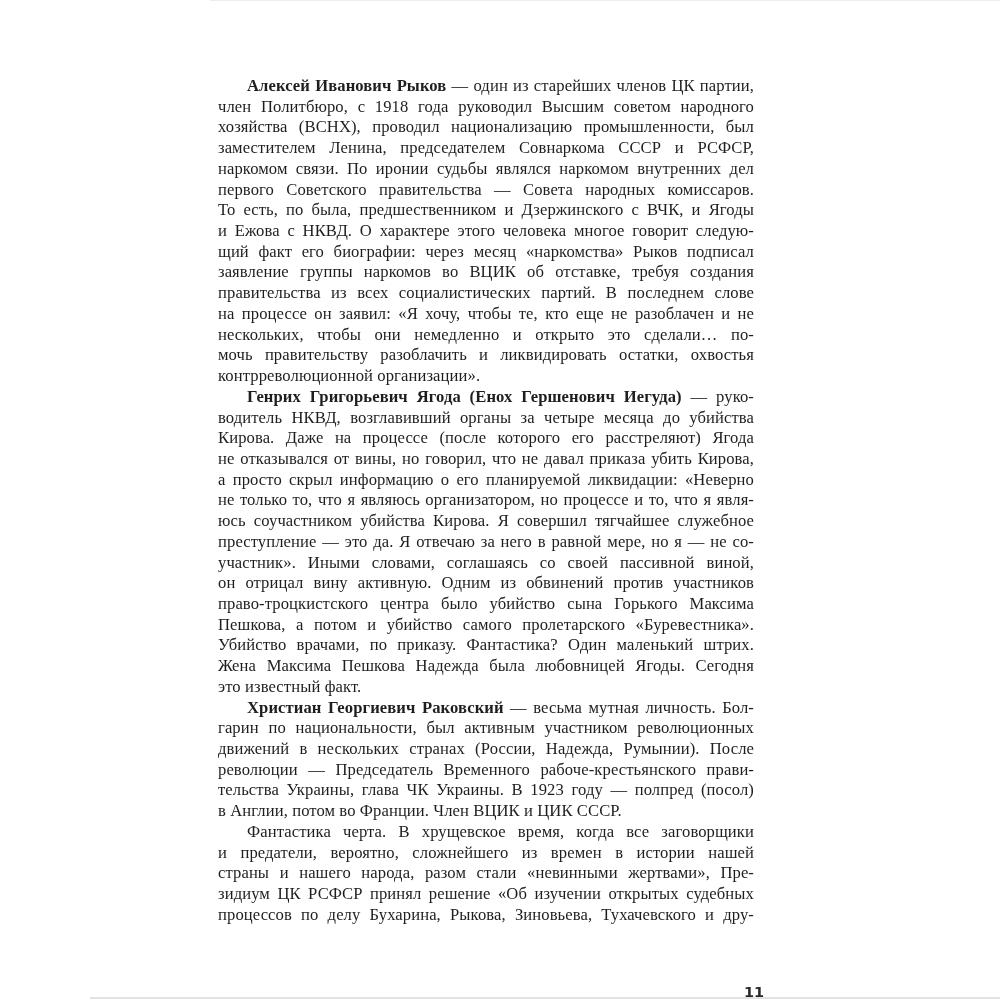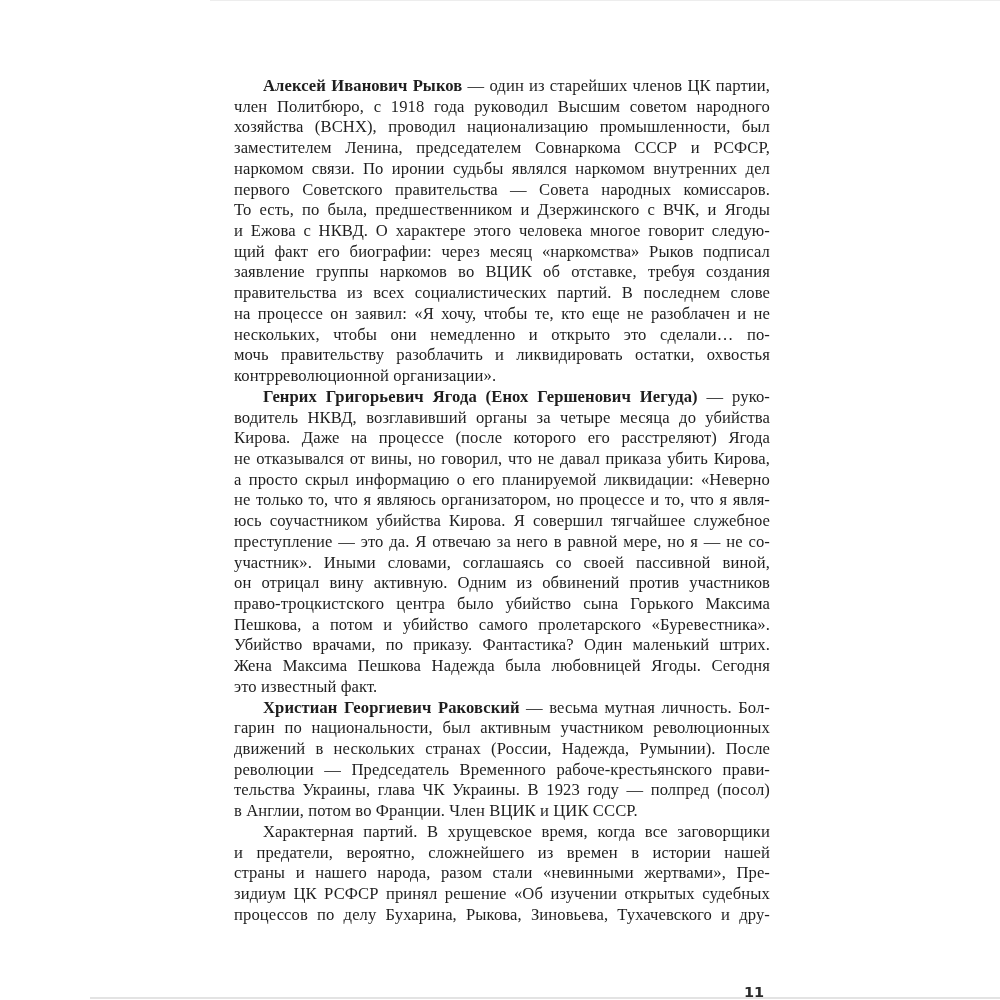--- a/index.html
+++ b/index.html
@@ -25,21 +25,21 @@
     background: #ededed;
   }
   .scan-artifact-bottom {
     position: absolute;
     top: 997px; left: 90px; right: 0;
     height: 2px;
     background: #e3e3e3;
   }
   .text-block {
     position: absolute;
-    left: 234px;
+    left: 218px;
     top: 76px;
     width: 536px;
   }
   .paragraph {
     margin: 0;
     padding: 0;
   }
   .line {
     font-size: 16.6px;
     line-height: 20.72px;
@@ -112,21 +112,21 @@
       </div>
       <div class="paragraph">
         <div class="line first"><b>Христиан Георгиевич Раковский</b> — весьма мутная личность. Бол-</div>
         <div class="line">гарин по национальности, был активным участником революционных</div>
         <div class="line">движений в нескольких странах (России, Надежда, Румынии). После</div>
         <div class="line">революции — Председатель Временного рабоче-крестьянского прави-</div>
         <div class="line">тельства Украины, глава ЧК Украины. В 1923 году — полпред (посол)</div>
         <div class="line end">в Англии, потом во Франции. Член ВЦИК и ЦИК СССР.</div>
       </div>
       <div class="paragraph">
-        <div class="line first">Характерная партий. В хрущевское время, когда все заговорщики</div>
+        <div class="line first">Фантастика черта. В хрущевское время, когда все заговорщики</div>
         <div class="line">и предатели, вероятно, сложнейшего из времен в истории нашей</div>
         <div class="line">страны и нашего народа, разом стали «невинными жертвами», Пре-</div>
         <div class="line">зидиум ЦК РСФСР принял решение «Об изучении открытых судебных</div>
         <div class="line">процессов по делу Бухарина, Рыкова, Зиновьева, Тухачевского и дру-</div>
       </div>
     </div>
   <div class="page-number">11</div>
   <div class="scan-artifact-bottom"></div>
 </div>
 

